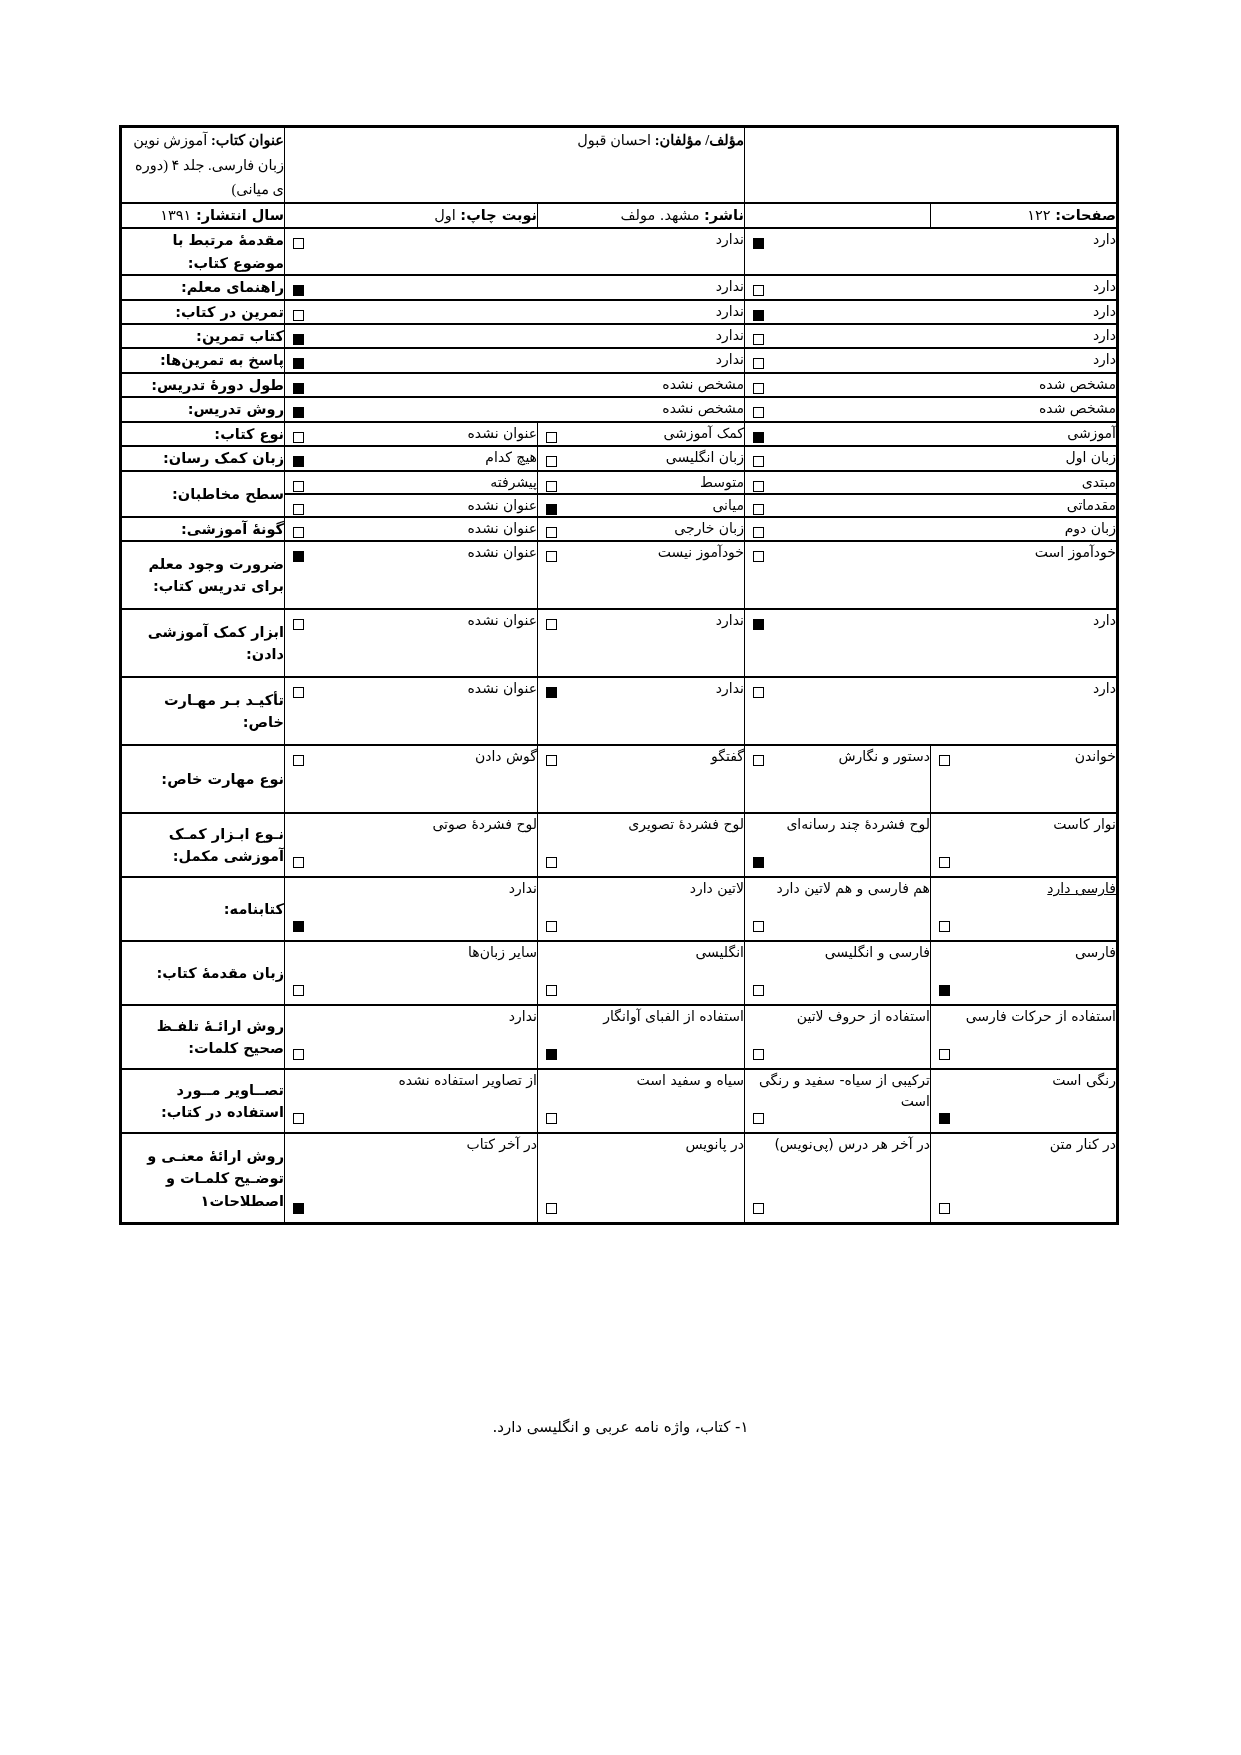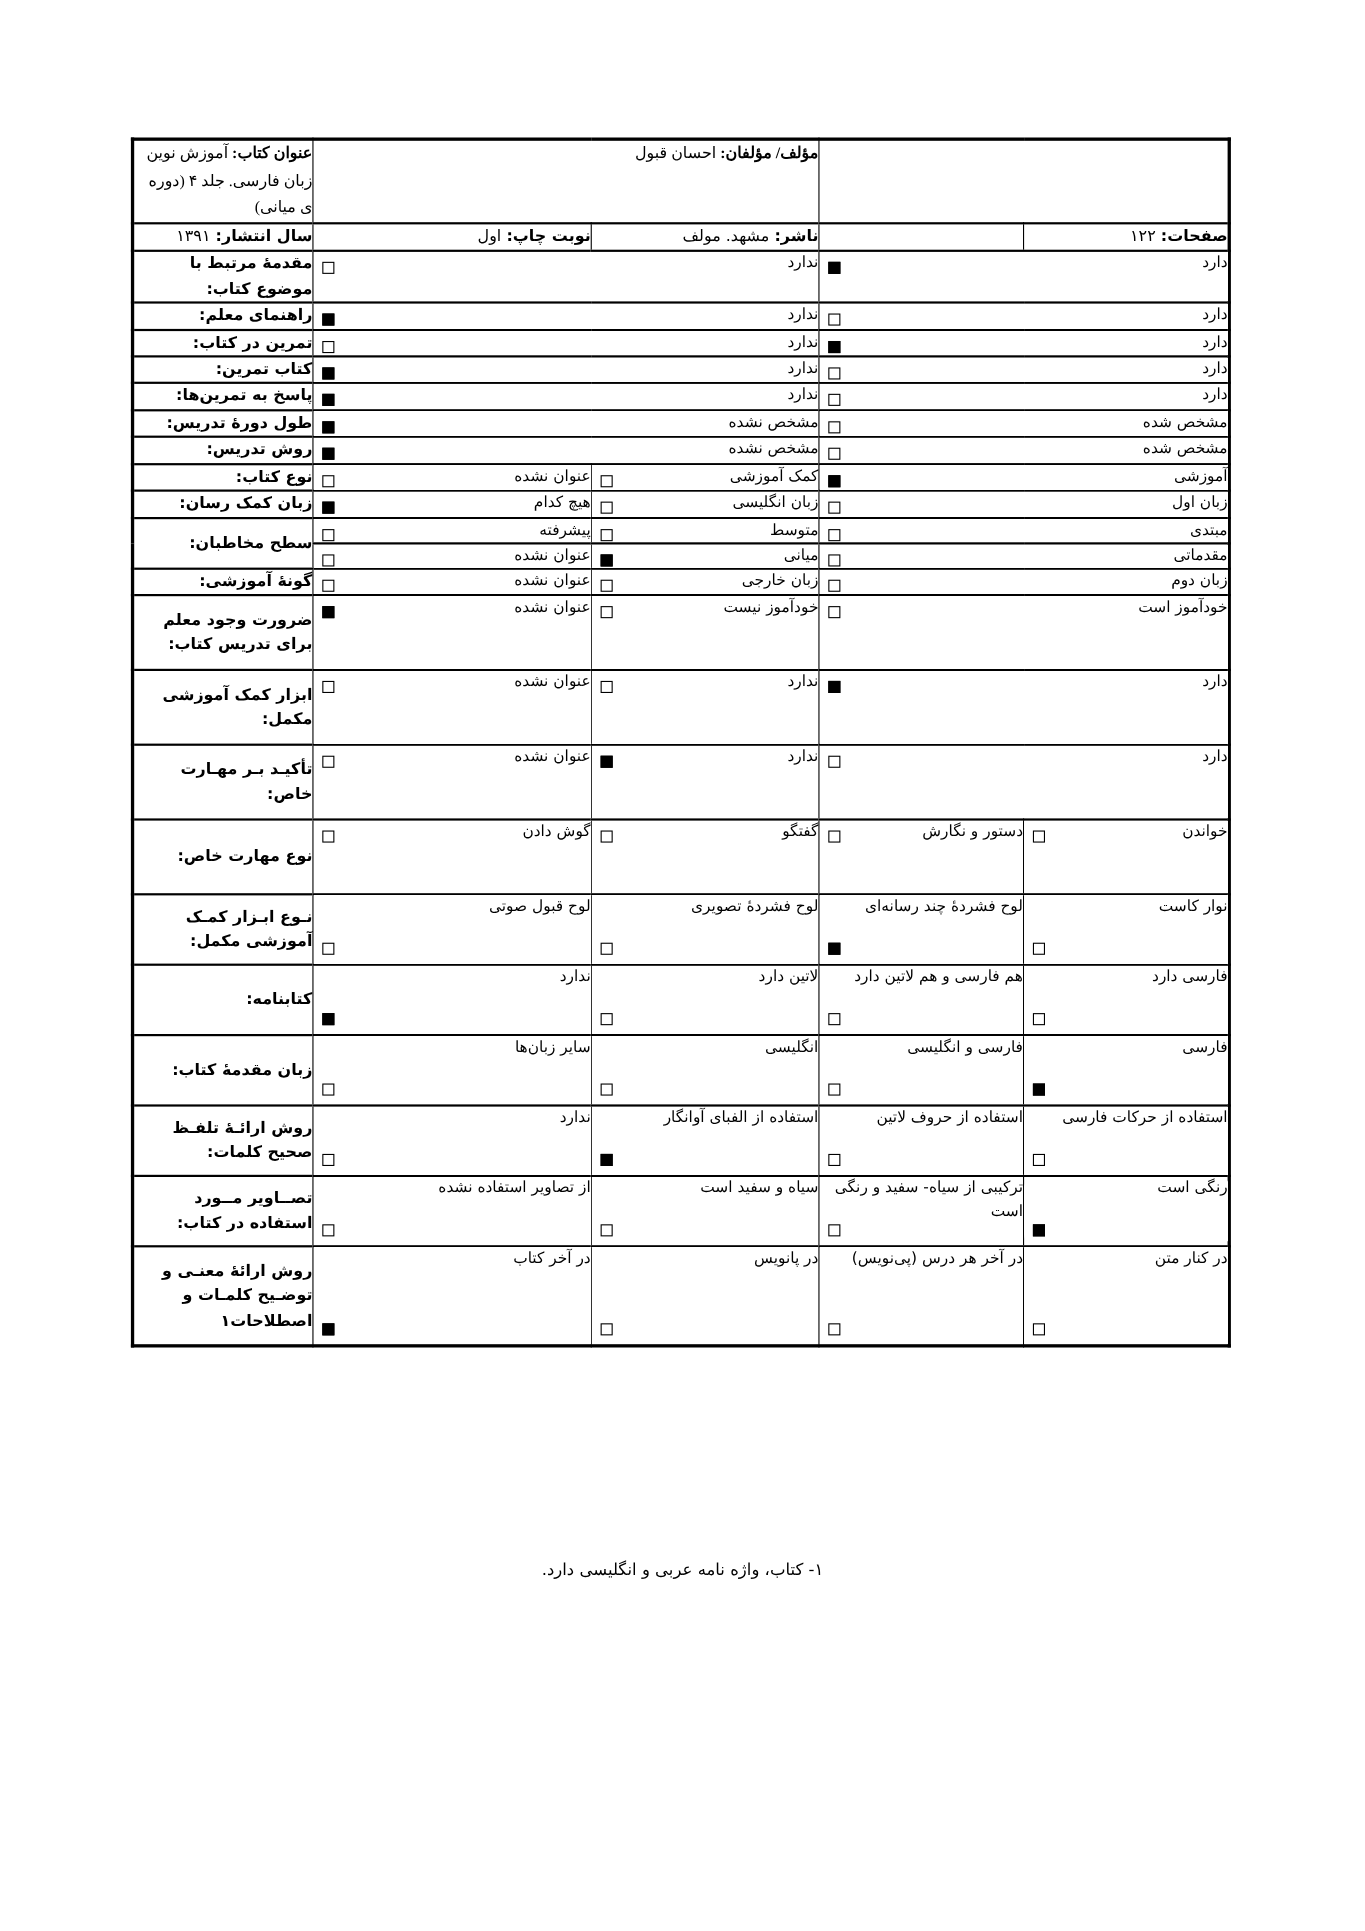--- a/index.html
+++ b/index.html
@@ -335,21 +335,21 @@
             <span class="txt">دارد</span>
           </td>
           <td class="opt" colspan="1" style="height: 66px;">
             <span class="box"></span>
             <span class="txt">ندارد</span>
           </td>
           <td class="opt" colspan="1" style="height: 66px;">
             <span class="box"></span>
             <span class="txt">عنوان نشده</span>
           </td>
-          <td class="lbl vcenter">ابزار  کمک آموزشی مکمل:</td>
+          <td class="lbl vcenter">ابزار  کمک آموزشی دادن:</td>
         </tr>
         <tr>
           <td class="opt" colspan="2" style="height: 66px;">
             <span class="box"></span>
             <span class="txt">دارد</span>
           </td>
           <td class="opt" colspan="1" style="height: 66px;">
             <span class="box checked"></span>
             <span class="txt">ندارد</span>
           </td>
@@ -386,26 +386,26 @@
           <td class="opt stack" colspan="1" style="height: 62px;">
             <span class="box checked"></span>
             <span class="txt">لوح فشردۀ چند رسانه‌ای</span>
           </td>
           <td class="opt stack" colspan="1" style="height: 62px;">
             <span class="box"></span>
             <span class="txt">لوح فشردۀ تصویری</span>
           </td>
           <td class="opt stack" colspan="1" style="height: 62px;">
             <span class="box"></span>
-            <span class="txt">لوح قبول صوتی</span>
+            <span class="txt">لوح فشردۀ صوتی</span>
           </td>
           <td class="lbl vcenter">نـوع ابـزار کمـک آموزشی مکمل:</td>
         </tr>
         <tr>
-          <td class="opt stack" colspan="1" style="height: 62px;">
+          <td class="opt stack" colspan="1" style="height: 62px; text-decoration: underline;">
             <span class="box"></span>
             <span class="txt">فارسی دارد</span>
           </td>
           <td class="opt stack" colspan="1" style="height: 62px;">
             <span class="box"></span>
             <span class="txt">هم فارسی و هم لاتین دارد</span>
           </td>
           <td class="opt stack" colspan="1" style="height: 62px;">
             <span class="box"></span>
             <span class="txt">لاتین دارد</span>

